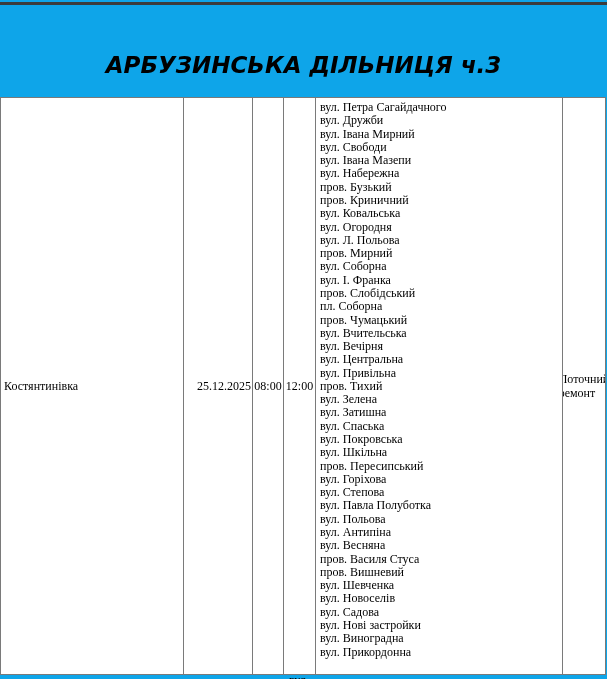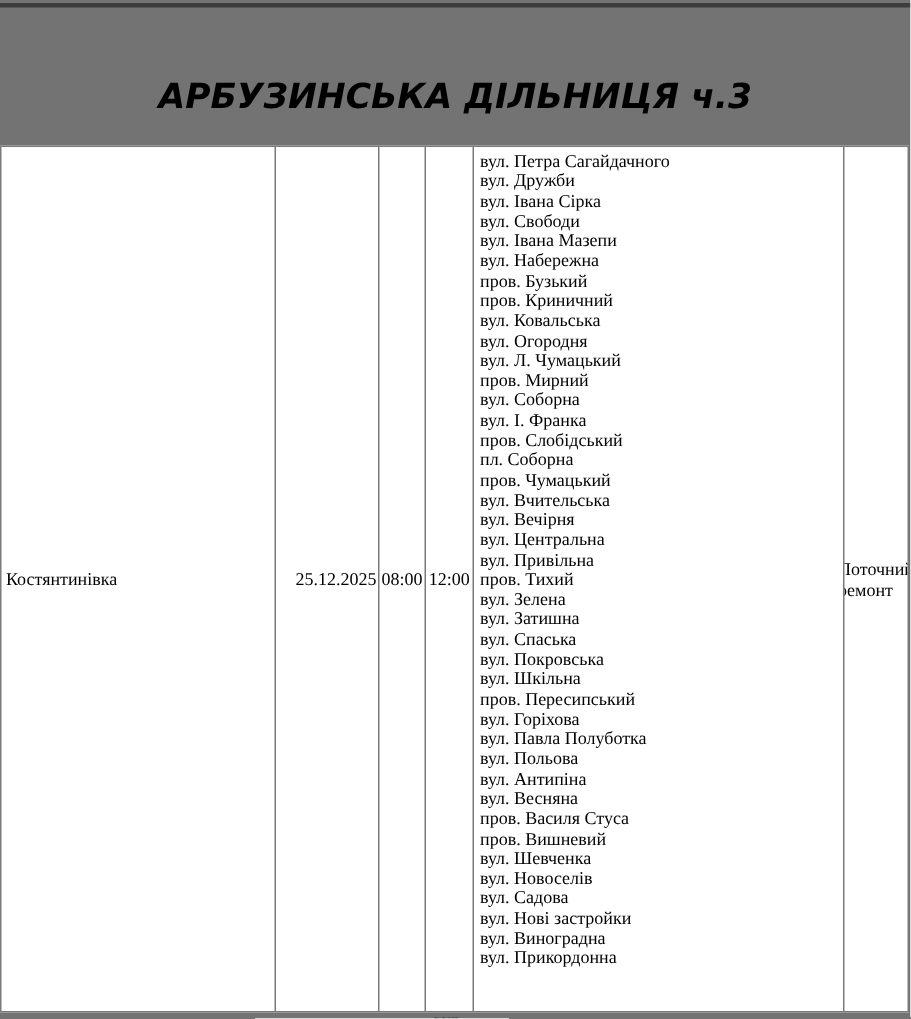--- a/index.html
+++ b/index.html
@@ -1,20 +1,20 @@
 <!DOCTYPE html>
 <html><head>
 <meta charset="utf-8">
 <style>
   html, body { margin: 0; padding: 0; background: #fff; }
   .page {
     position: relative;
     width: 607px;
     height: 679px;
-    background: #737373;
+    background: #0ea5e9;
     color: #000000;
     font-family: "Liberation Serif", serif;
     overflow: hidden;
   }
   .top-rule {
     position: absolute;
     top: 2px;
     left: 0;
     width: 100%;
     height: 3px;
@@ -104,47 +104,48 @@
     </div>
 
     <div class="cell col-time-end">
       <span>12:00</span>
     </div>
 
     <div class="cell col-streets">
       <div class="streets-list">
           <div class="street-line">вул. Петра Сагайдачного</div>
           <div class="street-line">вул. Дружби</div>
-          <div class="street-line">вул. Івана Сірка</div>
+          <div class="street-line">вул. Івана Мирний</div>
           <div class="street-line">вул. Свободи</div>
           <div class="street-line">вул. Івана Мазепи</div>
           <div class="street-line">вул. Набережна</div>
           <div class="street-line">пров. Бузький</div>
           <div class="street-line">пров. Криничний</div>
           <div class="street-line">вул. Ковальська</div>
           <div class="street-line">вул. Огородня</div>
-          <div class="street-line">вул. Л. Чумацький</div>
+          <div class="street-line">вул. Л. Польова</div>
           <div class="street-line">пров. Мирний</div>
           <div class="street-line">вул. Соборна</div>
           <div class="street-line">вул. І. Франка</div>
           <div class="street-line">пров. Слобідський</div>
           <div class="street-line">пл. Соборна</div>
           <div class="street-line">пров. Чумацький</div>
           <div class="street-line">вул. Вчительська</div>
           <div class="street-line">вул. Вечірня</div>
           <div class="street-line">вул. Центральна</div>
           <div class="street-line">вул. Привільна</div>
           <div class="street-line">пров. Тихий</div>
           <div class="street-line">вул. Зелена</div>
           <div class="street-line">вул. Затишна</div>
           <div class="street-line">вул. Спаська</div>
           <div class="street-line">вул. Покровська</div>
           <div class="street-line">вул. Шкільна</div>
           <div class="street-line">пров. Пересипський</div>
           <div class="street-line">вул. Горіхова</div>
+          <div class="street-line">вул. Степова</div>
           <div class="street-line">вул. Павла Полуботка</div>
           <div class="street-line">вул. Польова</div>
           <div class="street-line">вул. Антипіна</div>
           <div class="street-line">вул. Весняна</div>
           <div class="street-line">пров. Василя Стуса</div>
           <div class="street-line">пров. Вишневий</div>
           <div class="street-line">вул. Шевченка</div>
           <div class="street-line">вул. Новоселів</div>
           <div class="street-line">вул. Садова</div>
           <div class="street-line">вул. Нові застройки</div>

